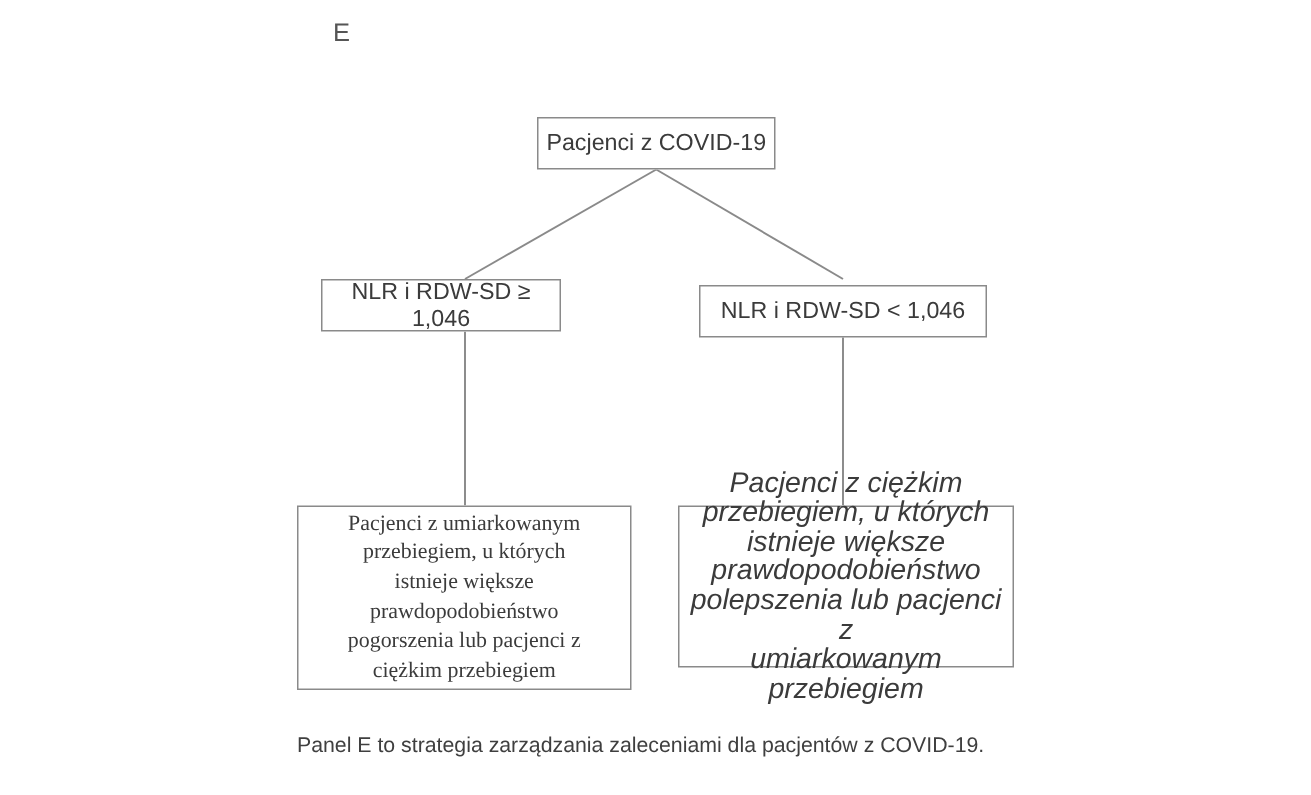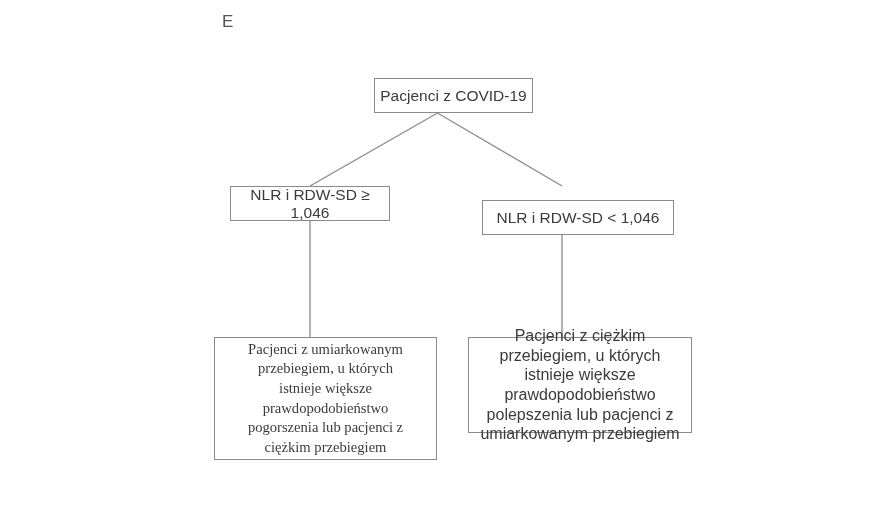--- a/index.html
+++ b/index.html
@@ -39,62 +39,62 @@
     position: absolute;
     box-sizing: border-box;
     border: 1.3px solid #8a8a8a;
     background: #ffffff;
     display: flex;
     align-items: center;
     justify-content: center;
     text-align: center;
     color: #3b3b3b;
     z-index: 2;
-    margin-left: 16px;
   }
   .node-root {
     left: 358px;
     top: 78px;
     width: 159px;
     height: 35px;
     font-size: 15.5px;
   }
   .node-decision-left {
     left: 214px;
     top: 186px;
     width: 160px;
     height: 35px;
     font-size: 15.5px;
   }
   .node-decision-right {
     left: 466px;
-    top: 200px;
+    top: 190px;
     width: 192px;
     height: 35px;
     font-size: 15.5px;
     text-align: center;
   }
   .node-outcome-left {
     left: 198px;
     top: 337px;
     width: 223px;
     height: 123px;
     font-size: 14.6px;
     line-height: 19.6px;
     padding: 0 6px;
     font-family: Liberation Serif, serif;
   }
   .node-outcome-right {
     left: 452px;
     top: 337px;
     width: 224px;
-    height: 96px;
-    font-size: 16px;
+    height: 108px;
+    font-size: 19px;
     line-height: 19.6px;
     padding: 0 4px;
+    font-style: italic;
   }
   .node-text {
     display: block;
     white-space: pre-line;
   }
   .caption {
     position: absolute;
     left: 198px;
     top: 489px;
     width: 560px;
@@ -140,14 +140,15 @@
 
   <div class="node node-outcome-right">
     <span class="node-text">Pacjenci z ciężkim
 przebiegiem, u których
 istnieje większe
 prawdopodobieństwo
 polepszenia lub pacjenci z
 umiarkowanym przebiegiem</span>
   </div>
 
+  <div class="caption">Panel E to strategia zarządzania zaleceniami dla pacjentów z COVID-19.</div>
 
 </div>
 
 </body></html>

